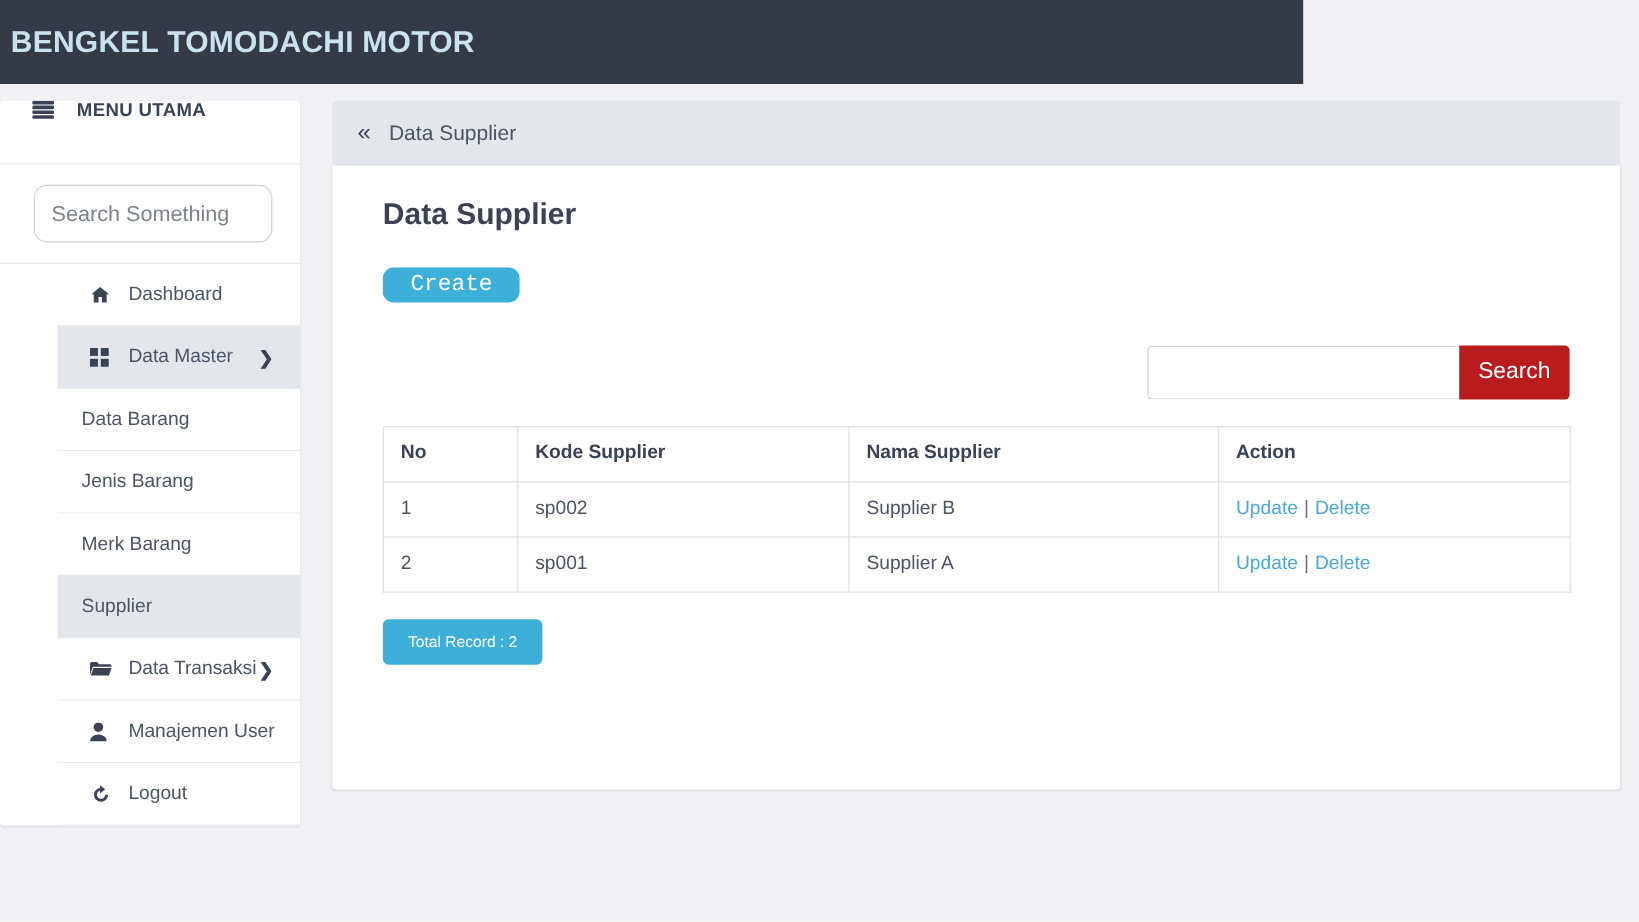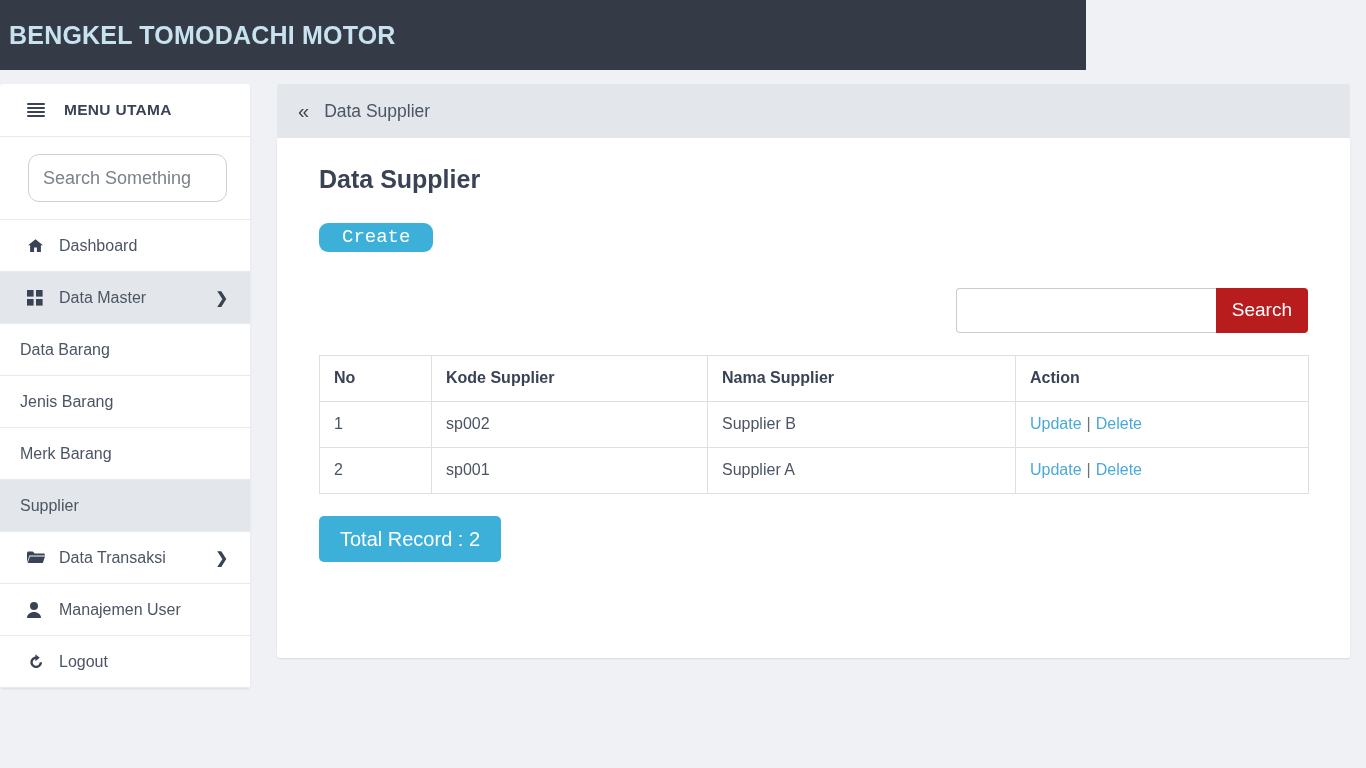--- a/index.html
+++ b/index.html
@@ -31,21 +31,21 @@
     position: absolute; left: 0; top: 84px;
     width: 250px;
     background: #ffffff;
     border-radius: 3px;
     box-shadow: 0 1px 2px rgba(0,0,0,0.09);
     padding-bottom: 0;
     overflow: hidden;
   }
   .menu-head {
     height: 53px;
-    display: flex; align-items: center;
+    display: flex; align-items: flex-start;
     padding-left: 27px;
     border-bottom: 1px solid #e7eaed;
   }
   .menu-head .label {
     font-size: 15.5px; font-weight: bold;
     color: #3a4355; letter-spacing: 0.3px;
     margin-left: 19px;
   }
   .hamburger {
     width: 18px; height: 15px;
@@ -76,20 +76,21 @@
   .nav-item {
     height: 52px;
     display: flex; align-items: center;
     padding-left: 27px;
     border-bottom: 1px solid #e7eaed;
     font-size: 16px;
     color: #4b5563;
     cursor: pointer;
     position: relative;
     background: #ffffff;
+    margin-left: 48px;
   }
   .nav-item.active { background: #e3e7eb; }
   .nav-item .ico {
     width: 21px; height: 18px;
     display: inline-flex; align-items: center; justify-content: flex-start;
     color: #3a4355;
     flex: 0 0 21px;
   }
   .nav-item .txt { margin-left: 11px; }
   .nav-item.sub { padding-left: 20px; }
@@ -208,21 +209,21 @@
     font-size: 16px;
   }
   .sep { color: #6b6f76; padding: 0 5px; }
 
   .total-badge {
     display: inline-block;
     margin-top: 22px;
     background: #3cb0d8;
     color: #ffffff;
     border-radius: 5px;
-    font-size: 20px;
+    font-size: 13px;
     padding: 12px 21px;
     line-height: 1.1;
     cursor: pointer;
   }
 </style>
 </head>
 <body>
 
 <div class="topbar">
   <div class="brand">BENGKEL TOMODACHI MOTOR</div>

